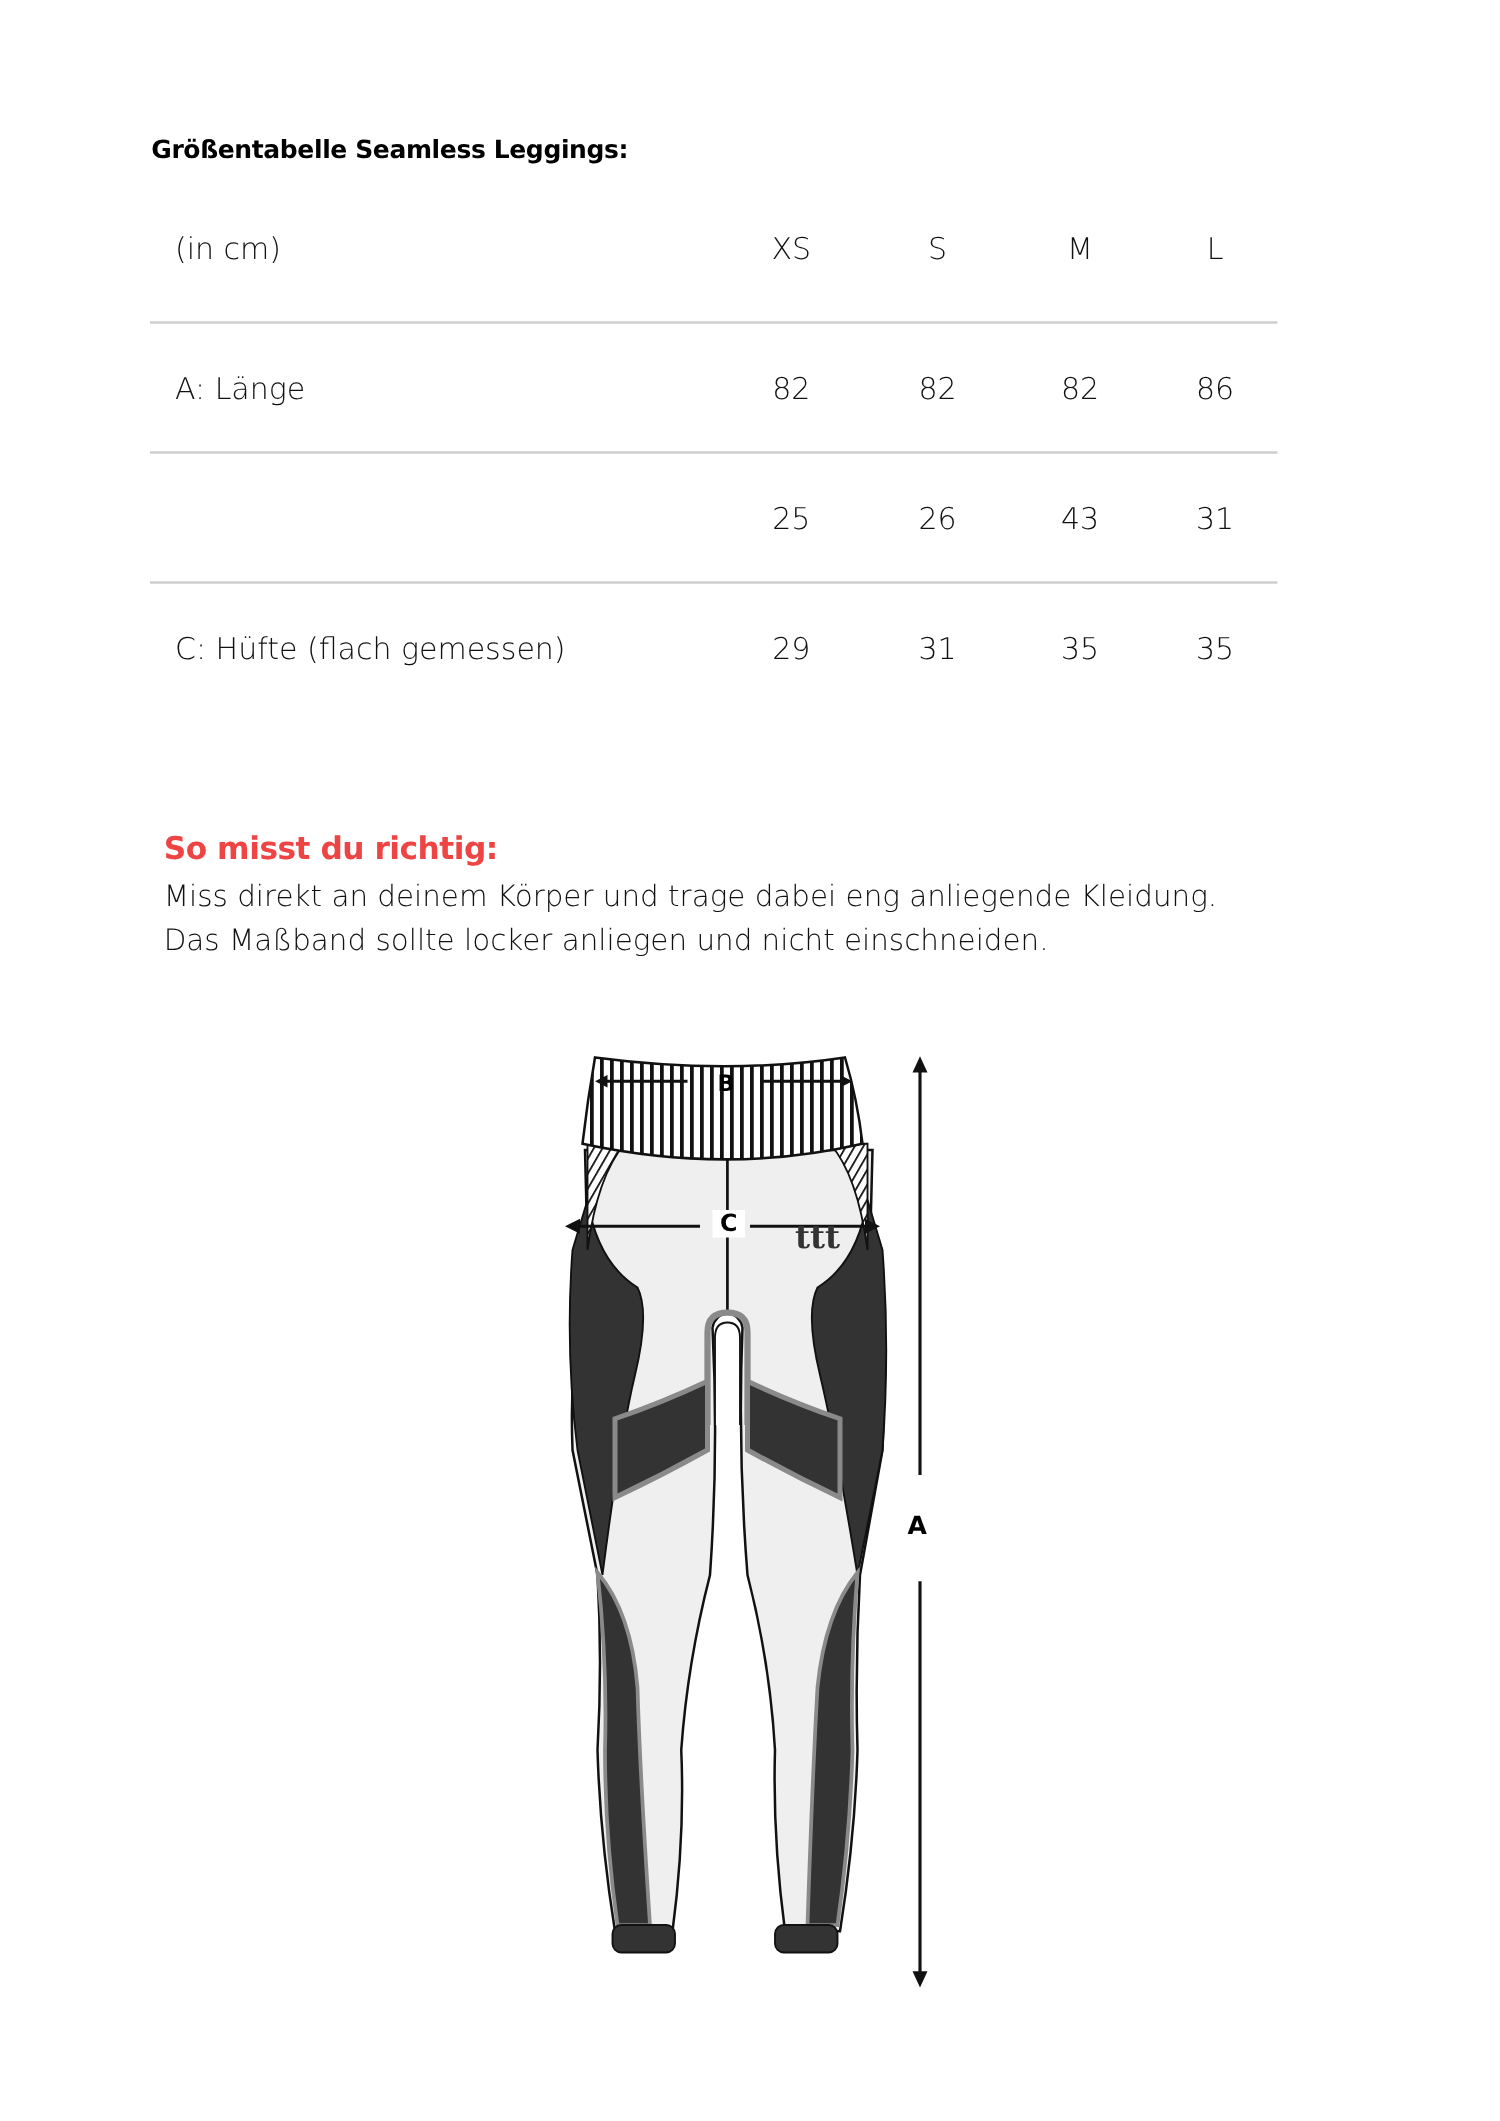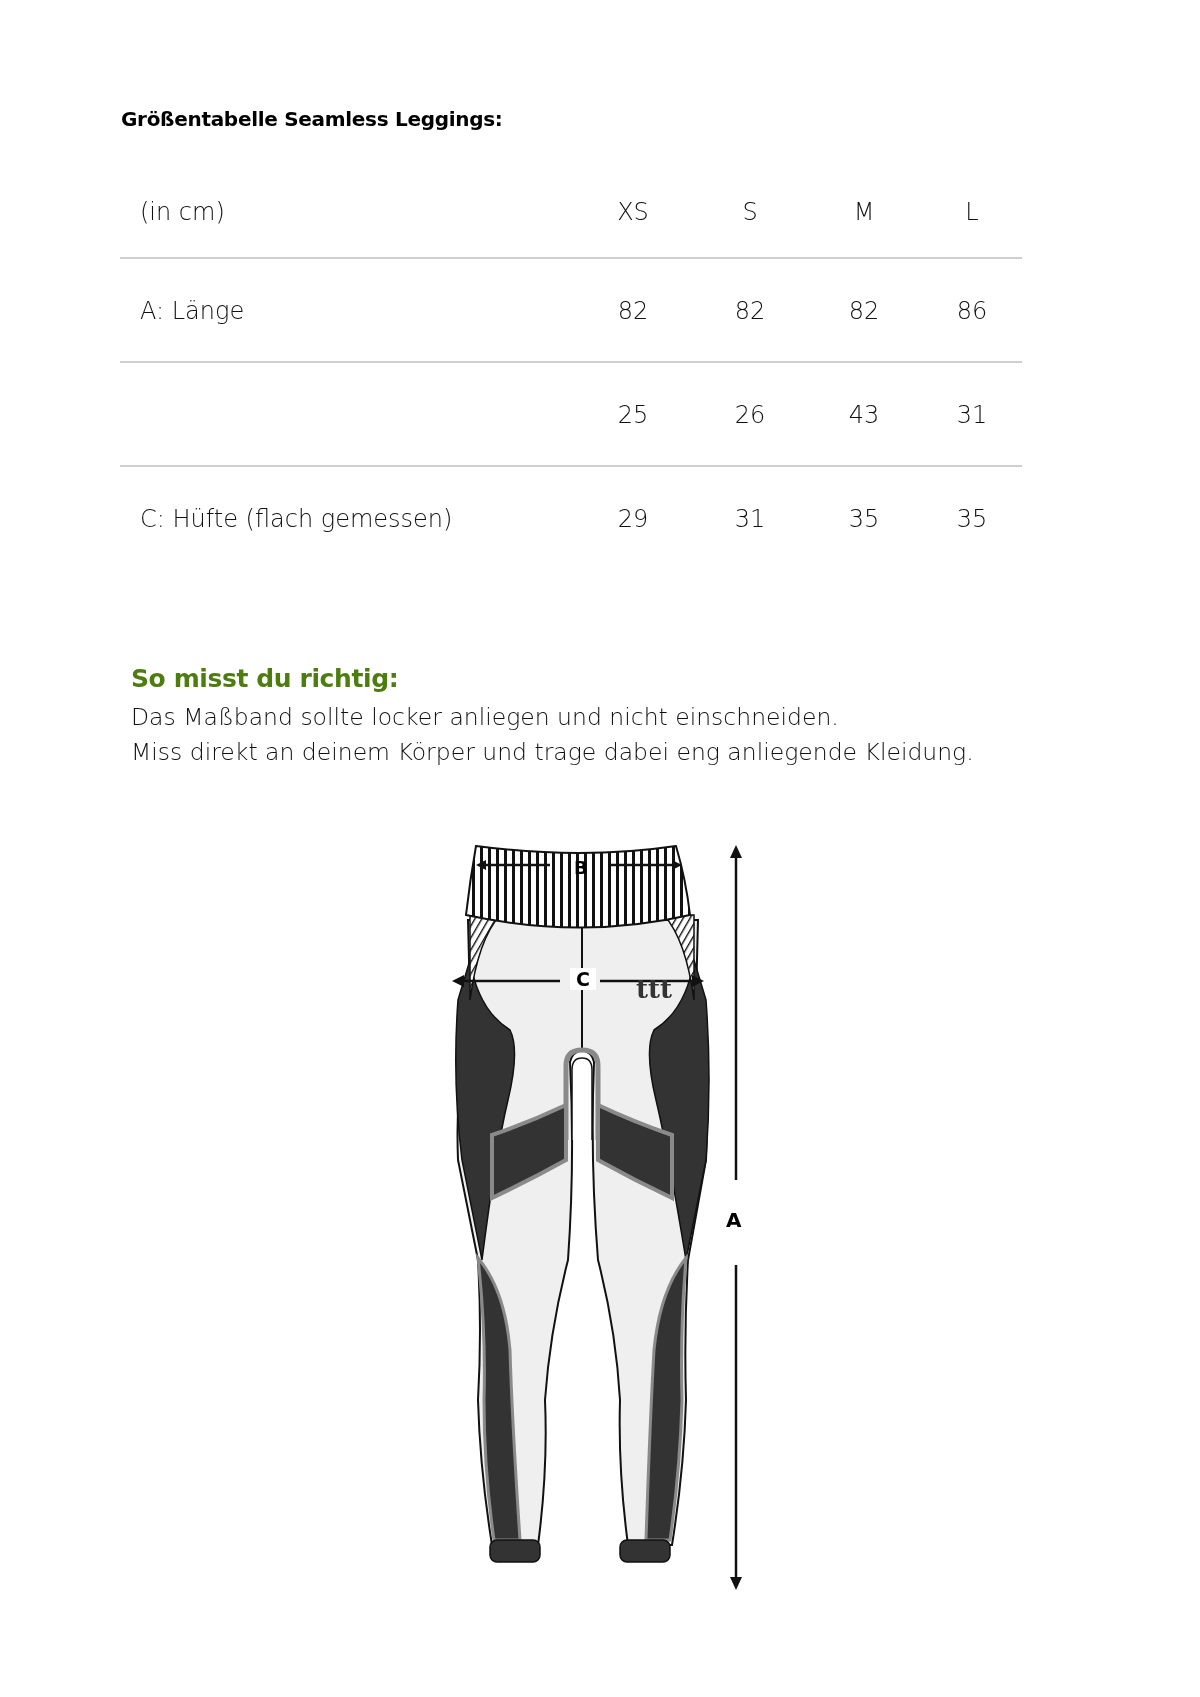--- a/index.html
+++ b/index.html
@@ -24,26 +24,26 @@
       position: absolute; top: 50%; transform: translateY(-50%);
       font-size: 24px; white-space: nowrap; color: #111;
       font-family: "DejaVu Sans", sans-serif; font-weight: 300;
     }
     .cell.label { left: 20px; transform: translateY(-50%); }
     .cell.val { transform: translate(-50%, -50%); }
     .c0 { left: 513px; } 
     .c1 { left: 630px; } 
     .c2 { left: 744px; } 
     .c3 { left: 852px; } 
-    .row.header .cell { top: 40px; }
+    .row.header .cell { top: 27px; }
 
     .howto-title {
       position: absolute; left: 131px; top: 664px;
       font-family: "DejaVu Sans", sans-serif; font-weight: bold;
-      font-size: 25px; color: #4d7c0f; letter-spacing: -0.4px; white-space: nowrap;
+      font-size: 25px; color: #ef4444; letter-spacing: -0.4px; white-space: nowrap;
     }
     .howto-body {
       position: absolute; left: 131px; top: 700px; width: 1000px;
       font-size: 23.5px; line-height: 35px; color: #111; font-weight: 300;
     }
     .howto-body div { white-space: nowrap; }
 
     .illustration { position: absolute; left: 0; top: 0; width: 1200px; height: 1697px; pointer-events: none; }
     .label-overlay {
       position: absolute; font-family: "DejaVu Sans", sans-serif; font-weight: bold;
@@ -87,22 +87,22 @@
     <span class="cell val c0">29</span>
     <span class="cell val c1">31</span>
     <span class="cell val c2">35</span>
     <span class="cell val c3">35</span>
 
   </div>
 </div>
 
 <div class="howto-title">So misst du richtig:</div>
 <div class="howto-body">
+  <div>Miss direkt an deinem Körper und trage dabei eng anliegende Kleidung.</div>
   <div>Das Maßband sollte locker anliegen und nicht einschneiden.</div>
-  <div>Miss direkt an deinem Körper und trage dabei eng anliegende Kleidung.</div>
 </div>
 
 <svg class="illustration" viewBox="0 0 1200 1697" xmlns="http://www.w3.org/2000/svg">
   <defs>
     <pattern id="stripes" width="8" height="10" patternUnits="userSpaceOnUse">
       <rect width="8" height="10" fill="#ffffff"></rect>
       <rect x="0" width="3" height="10" fill="#111111"></rect>
     </pattern>
     <pattern id="diag" width="6" height="6" patternUnits="userSpaceOnUse" patternTransform="rotate(30)">
       <rect width="6" height="6" fill="#ffffff"></rect>

